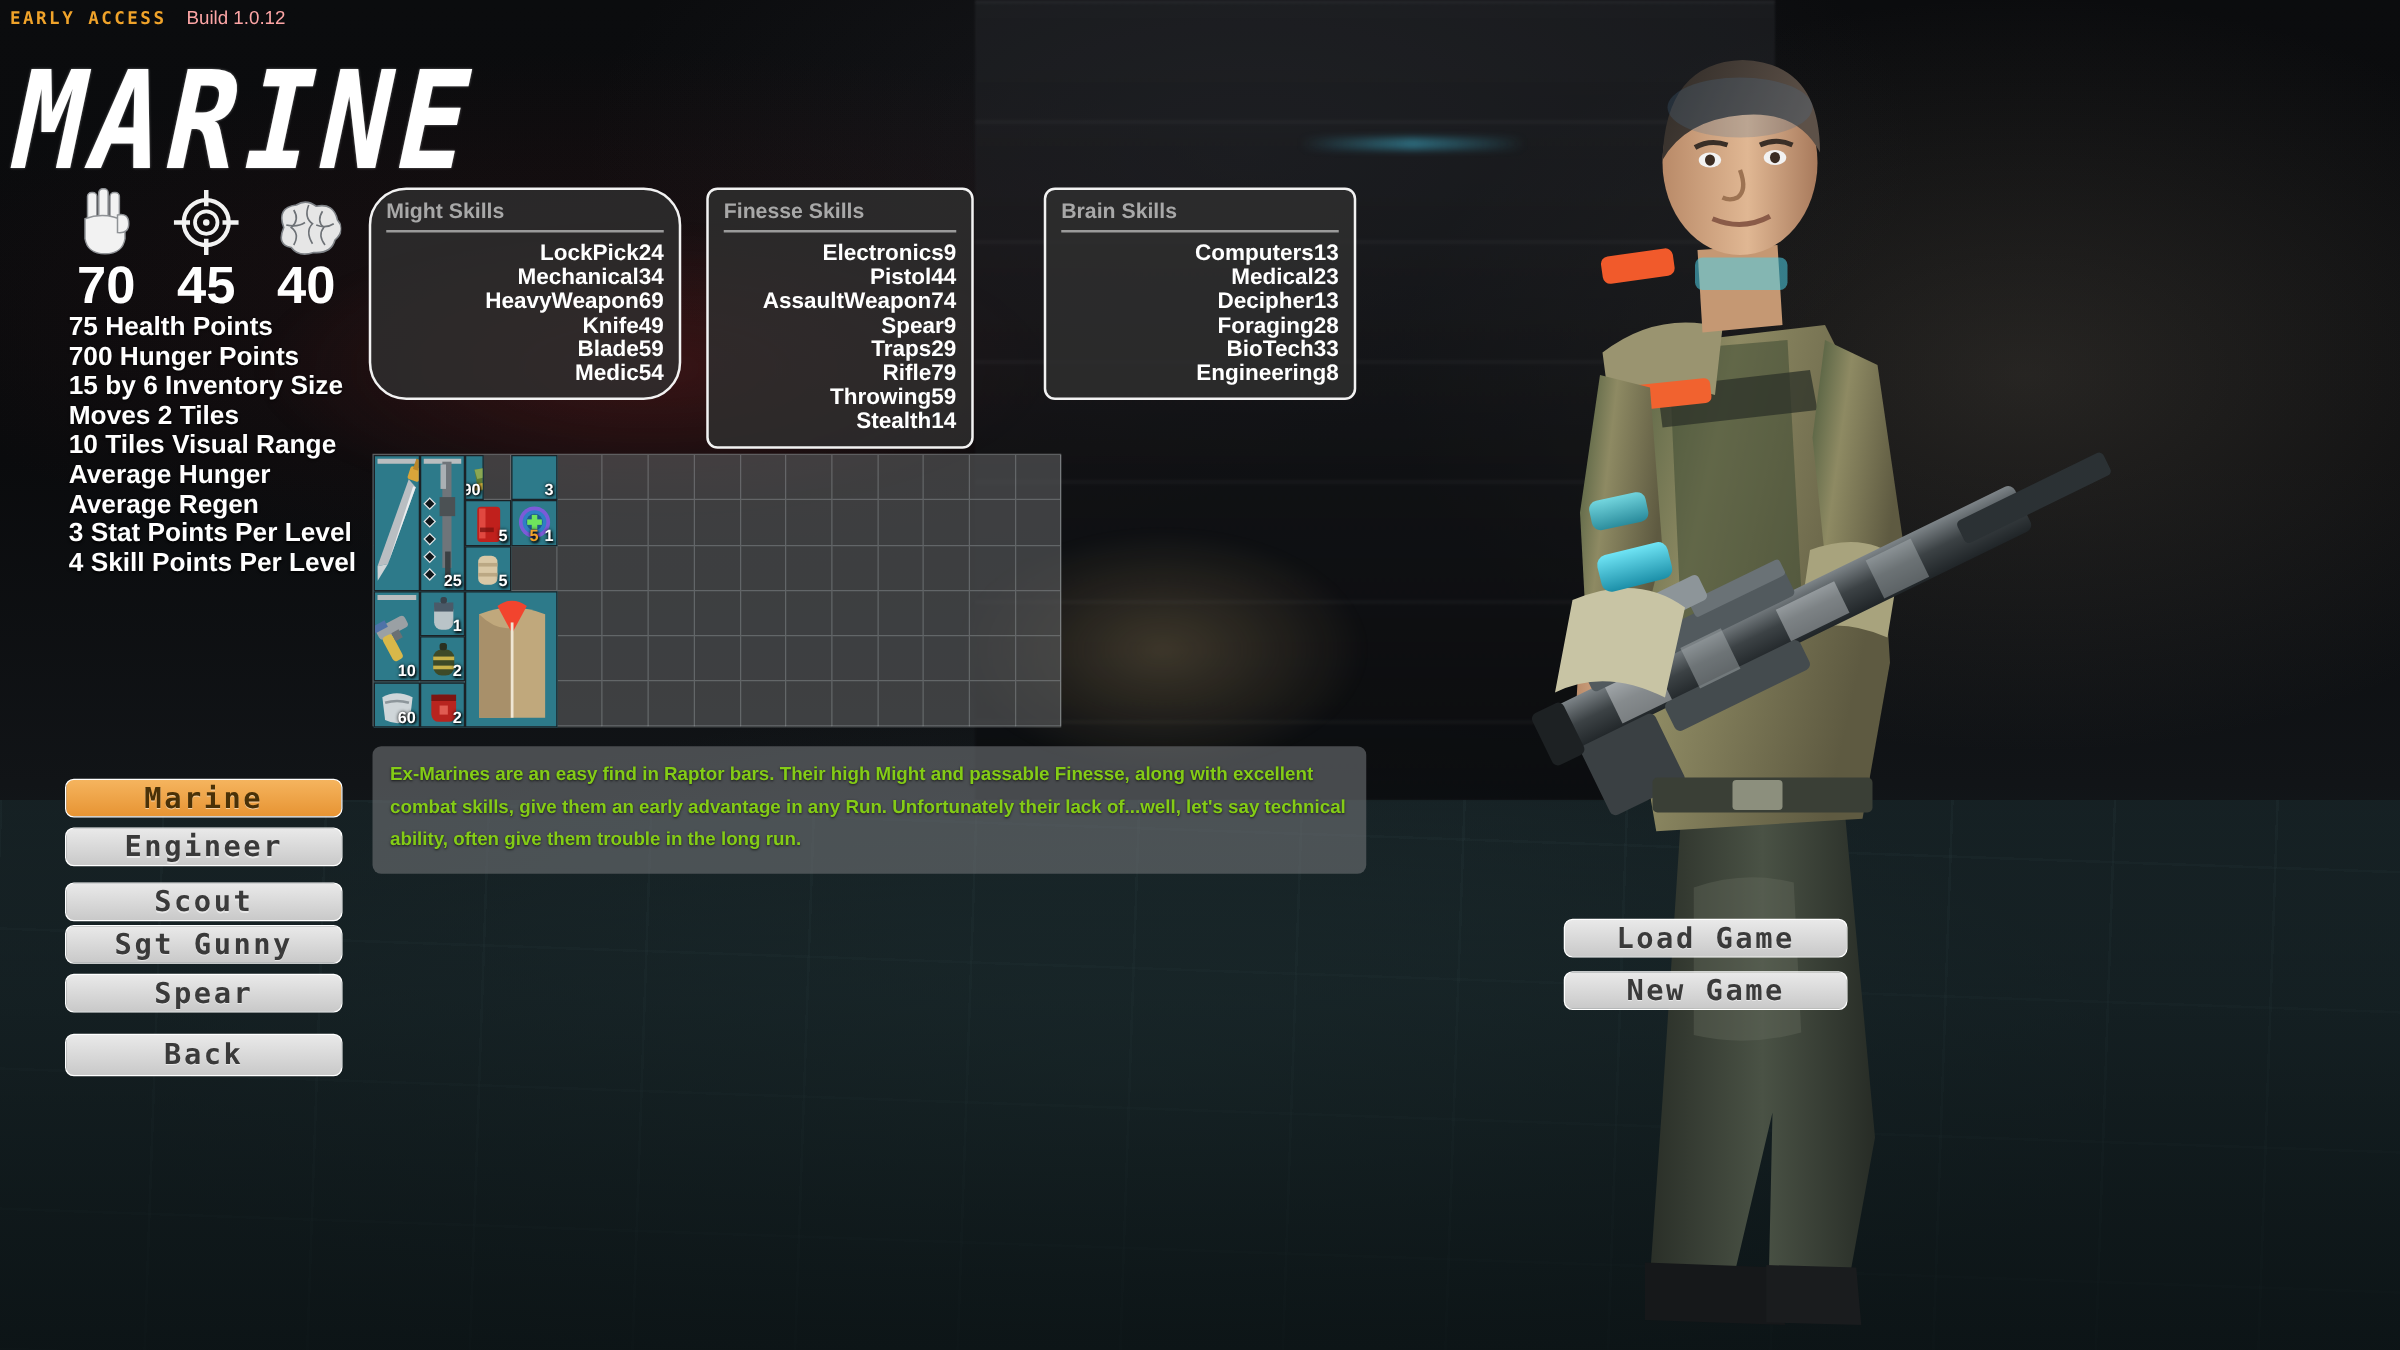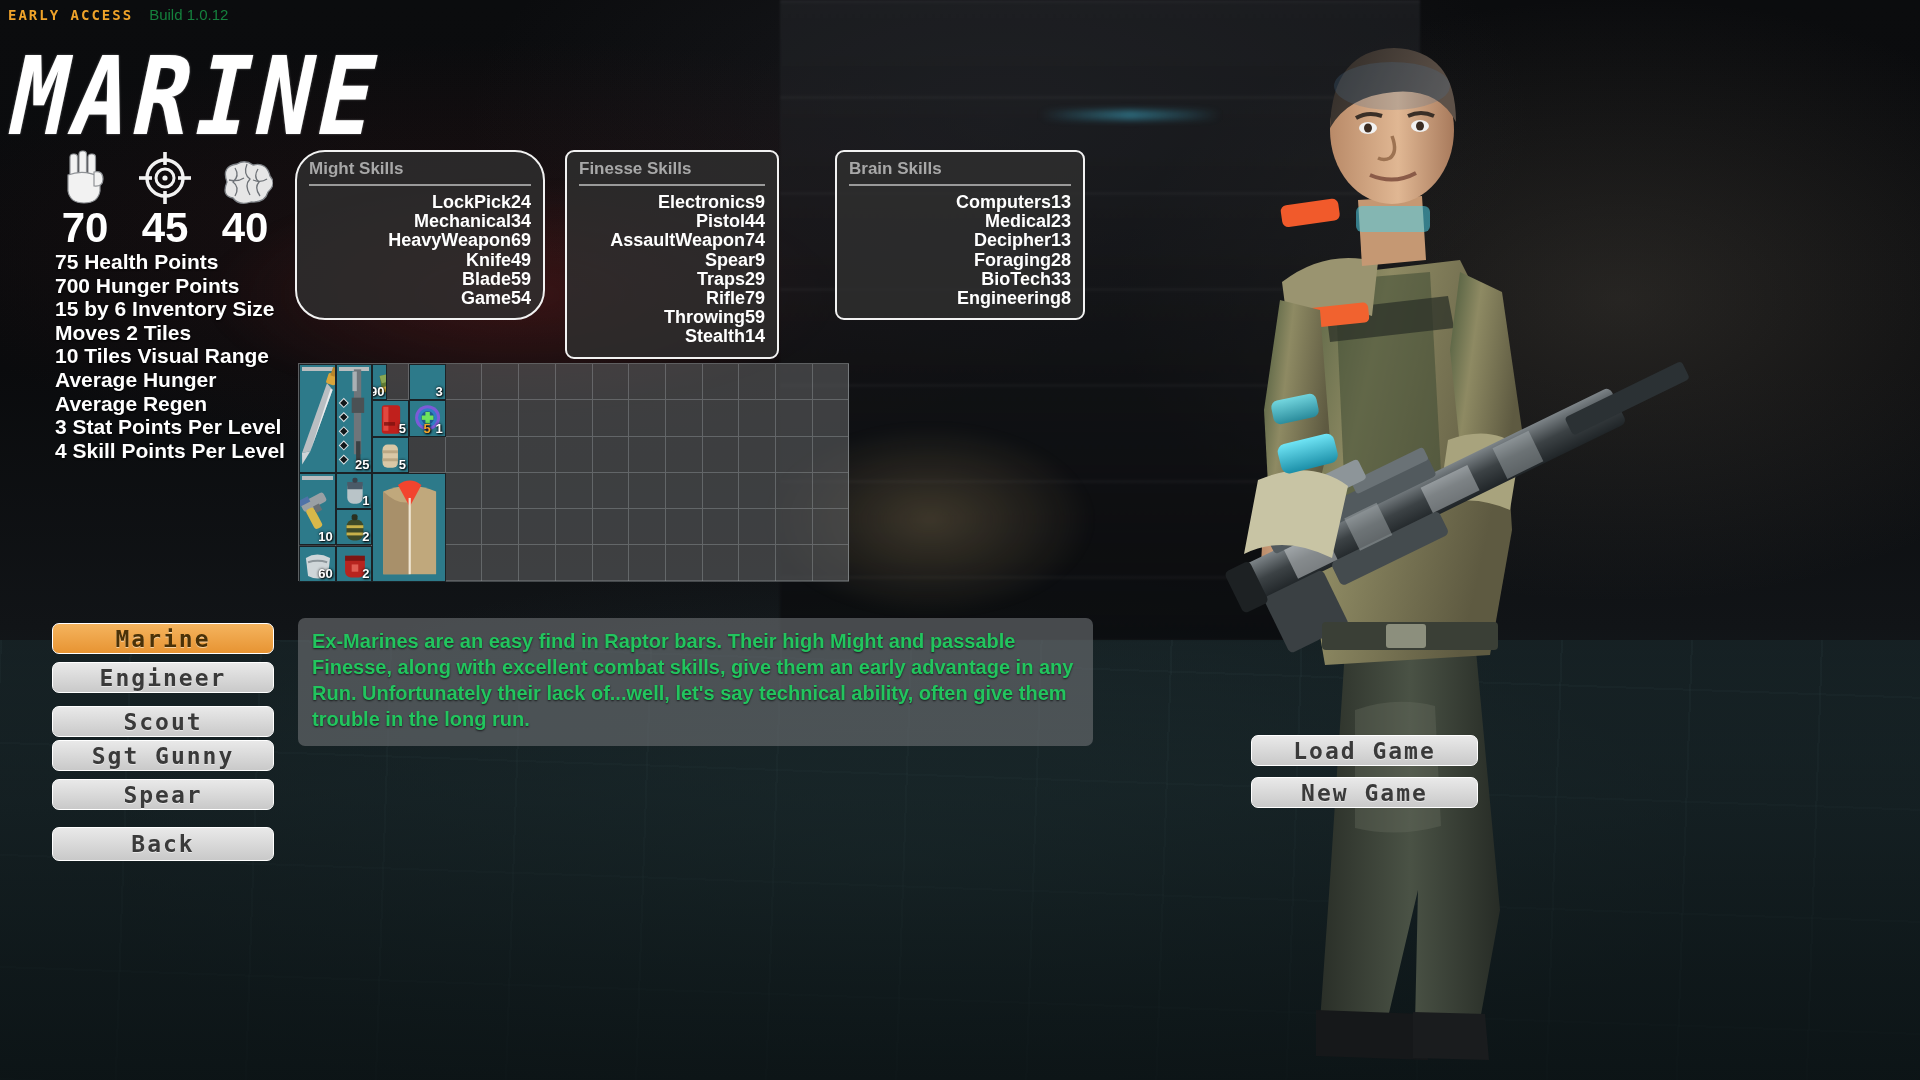--- a/index.html
+++ b/index.html
@@ -53,21 +53,21 @@
   
   #character { position:absolute; left:1130px; top:10px; width:640px; height:1070px; }
 
   
   #topbar { position:absolute; left:8px; top:6px; display:flex; align-items:baseline; gap:16px; }
   #early-access {
     font-family:"DejaVu Sans Mono", monospace;
     font-size:14px; font-weight:bold; letter-spacing:2px;
     color:#f0a32a; text-transform:uppercase;
   }
-  #build-label { font-size:15px; color:#15803d; }
+  #build-label { font-size:15px; color:#fca5a5; }
 
   
   #class-title {
     position:absolute; left:26px; top:34px;
     font-family:"DejaVu Sans Mono", monospace;
     font-size:92px; font-weight:bold; letter-spacing:6px;
     color:#ffffff;
     transform:skewX(-12deg) scaleY(1.18);
     transform-origin:left top;
     text-shadow:0 0 2px rgba(255,255,255,0.4);
@@ -148,23 +148,22 @@
     text-shadow:0 0 3px #000, 1px 1px 2px #000;
   }
   .item .art { position:absolute; inset:0; }
 
   
   #description {
     position:absolute; left:298px; top:597px; width:795px;
     background:rgba(108,112,115,0.62);
     border-radius:7px;
     padding:10px 14px 14px 14px;
-    font-size:20px; font-weight:bold; color:#22c55e; line-height:26px;
+    font-size:15px; font-weight:bold; color:#84cc16; line-height:26px;
     text-shadow:0 1px 2px rgba(0,0,0,0.7);
-    margin-top:21px;
   }
 
   
   .gbtn {
     position:absolute;
     border-radius:7px;
     font-family:"DejaVu Sans Mono", monospace;
     font-size:23px; font-weight:bold; letter-spacing:2px;
     display:flex; align-items:center; justify-content:center;
     color:#3a3a3a;
@@ -374,21 +373,21 @@
     </div>
     <div class="skill-row">
       <span class="nm">Knife</span>
       <span class="vl">49</span>
     </div>
     <div class="skill-row">
       <span class="nm">Blade</span>
       <span class="vl">59</span>
     </div>
     <div class="skill-row">
-      <span class="nm">Game</span>
+      <span class="nm">Medic</span>
       <span class="vl">54</span>
     </div>
   </div>
 <div class="skill-panel" id="panel-finesse">
     <div class="ttl">Finesse Skills</div>
     <div class="rule"></div>
     <div class="skill-row">
       <span class="nm">Electronics</span>
       <span class="vl">9</span>
     </div>

